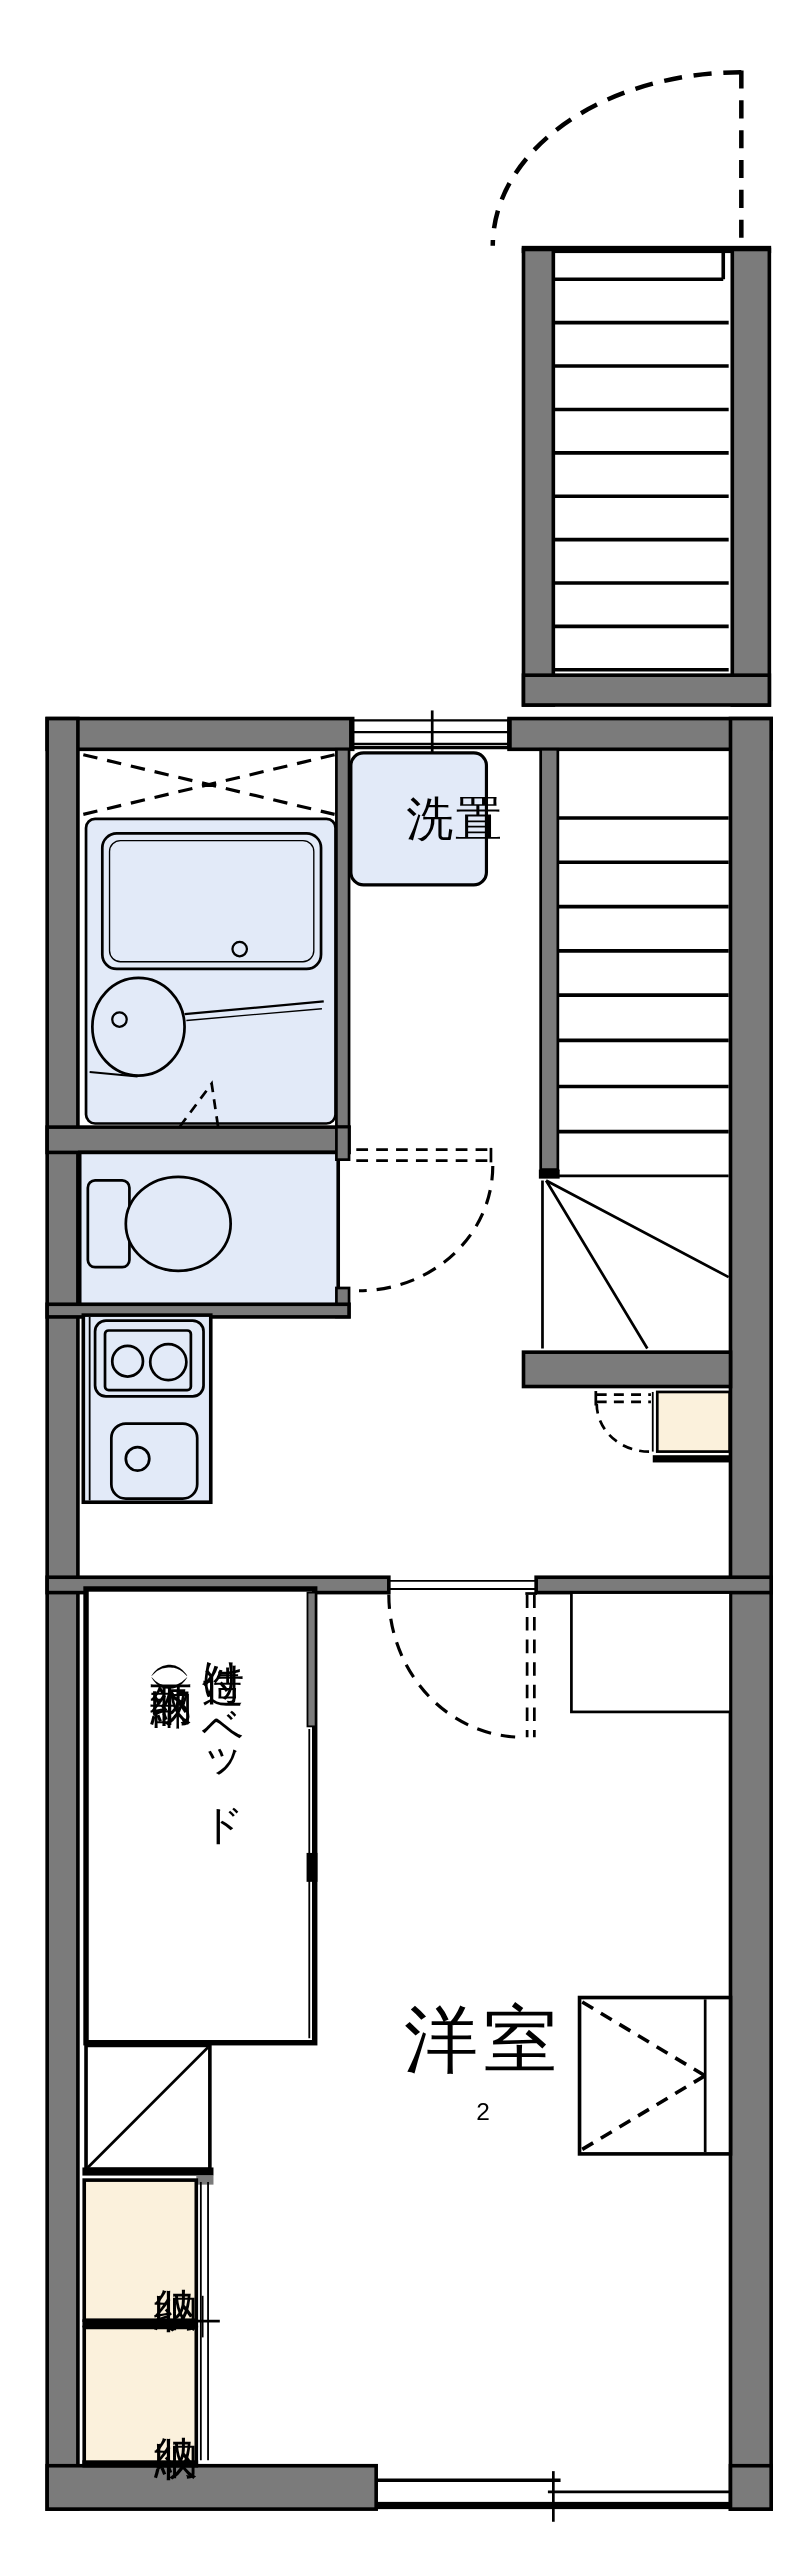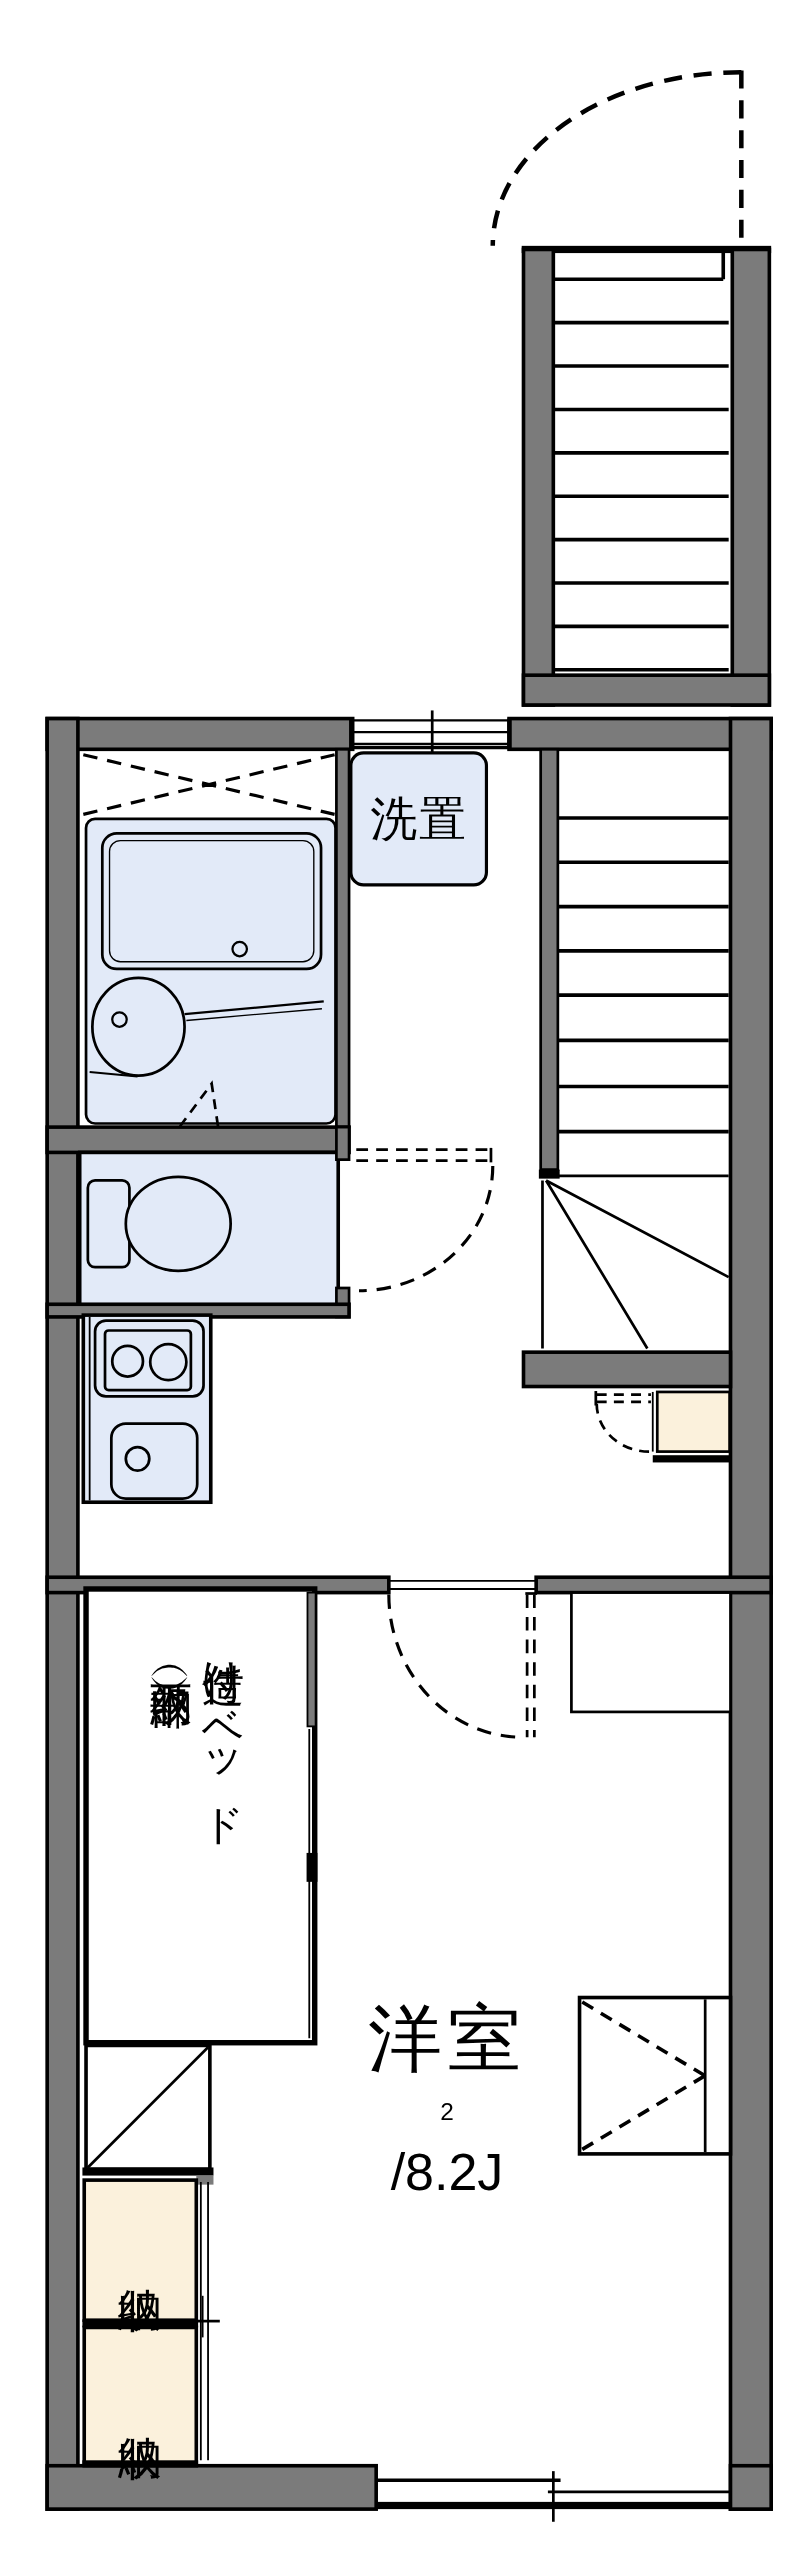--- a/index.html
+++ b/index.html
@@ -5,26 +5,26 @@
   html,body{margin:0;padding:0;background:#ffffff;}
   #canvas{
     position:relative;
     width:812px;height:2576px;
     background:#ffffff;
     font-family:"Liberation Sans","DejaVu Sans",sans-serif;
     overflow:hidden;
   }
   #plan-svg{position:absolute;left:0;top:0;}
   .overlay{position:absolute;color:#000;}
-  .center{display:flex;align-items:center;justify-content:center;text-align:left;}
+  .center{display:flex;align-items:center;justify-content:center;text-align:left;margin-left:36px;}
   .vtext{writing-mode:vertical-rl;line-height:1.08;}
   #laundry-label{left:351px;top:753px;width:136px;height:132px;font-size:47px;letter-spacing:1.8px;}
   #bed-label-col1{left:195px;top:1632px;width:51px;height:353px;font-size:42px;}
   #bed-label-col2{left:143px;top:1652px;width:51px;height:307px;font-size:42px;}
-  #room-name{left:339px;top:1996px;width:217px;height:87px;font-size:74px;line-height:1.05;letter-spacing:5.4px;font-family:Liberation Serif, serif;}
+  #room-name{left:339px;top:1996px;width:217px;height:87px;font-size:74px;line-height:1.05;letter-spacing:5.4px;}
   #room-area{left:316px;top:2084px;width:262px;height:56px;font-size:52px;}
   #room-area sup{font-size:24.4px;vertical-align:16.3px;}
   #room-area-jo{left:316px;top:2144px;width:262px;height:56px;font-size:52px;}
   #storage-upper{left:117px;top:2187px;width:47px;height:134px;font-size:44px;}
   #storage-lower{left:117px;top:2335px;width:47px;height:134px;font-size:44px;}
 </style>
 </head>
 <body>
 
 <div id="canvas">
@@ -178,19 +178,18 @@
 
   <div id="bed-label-col1" class="overlay vtext">造付けベッド</div>
   <div id="bed-label-col2" class="overlay vtext">（下部収納）</div>
 
   <div id="room-name" class="overlay center">洋室</div>
 
   <div id="room-area" class="overlay center">
       <sup>2</sup>
   </div>
 
-  <div id="room-area-jo" class="overlay center">/8.2J</div>
 
   <div id="storage-upper" class="overlay vtext center">収納</div>
   <div id="storage-lower" class="overlay vtext center">収納</div>
 
 </div>
 
 
 </body></html>

